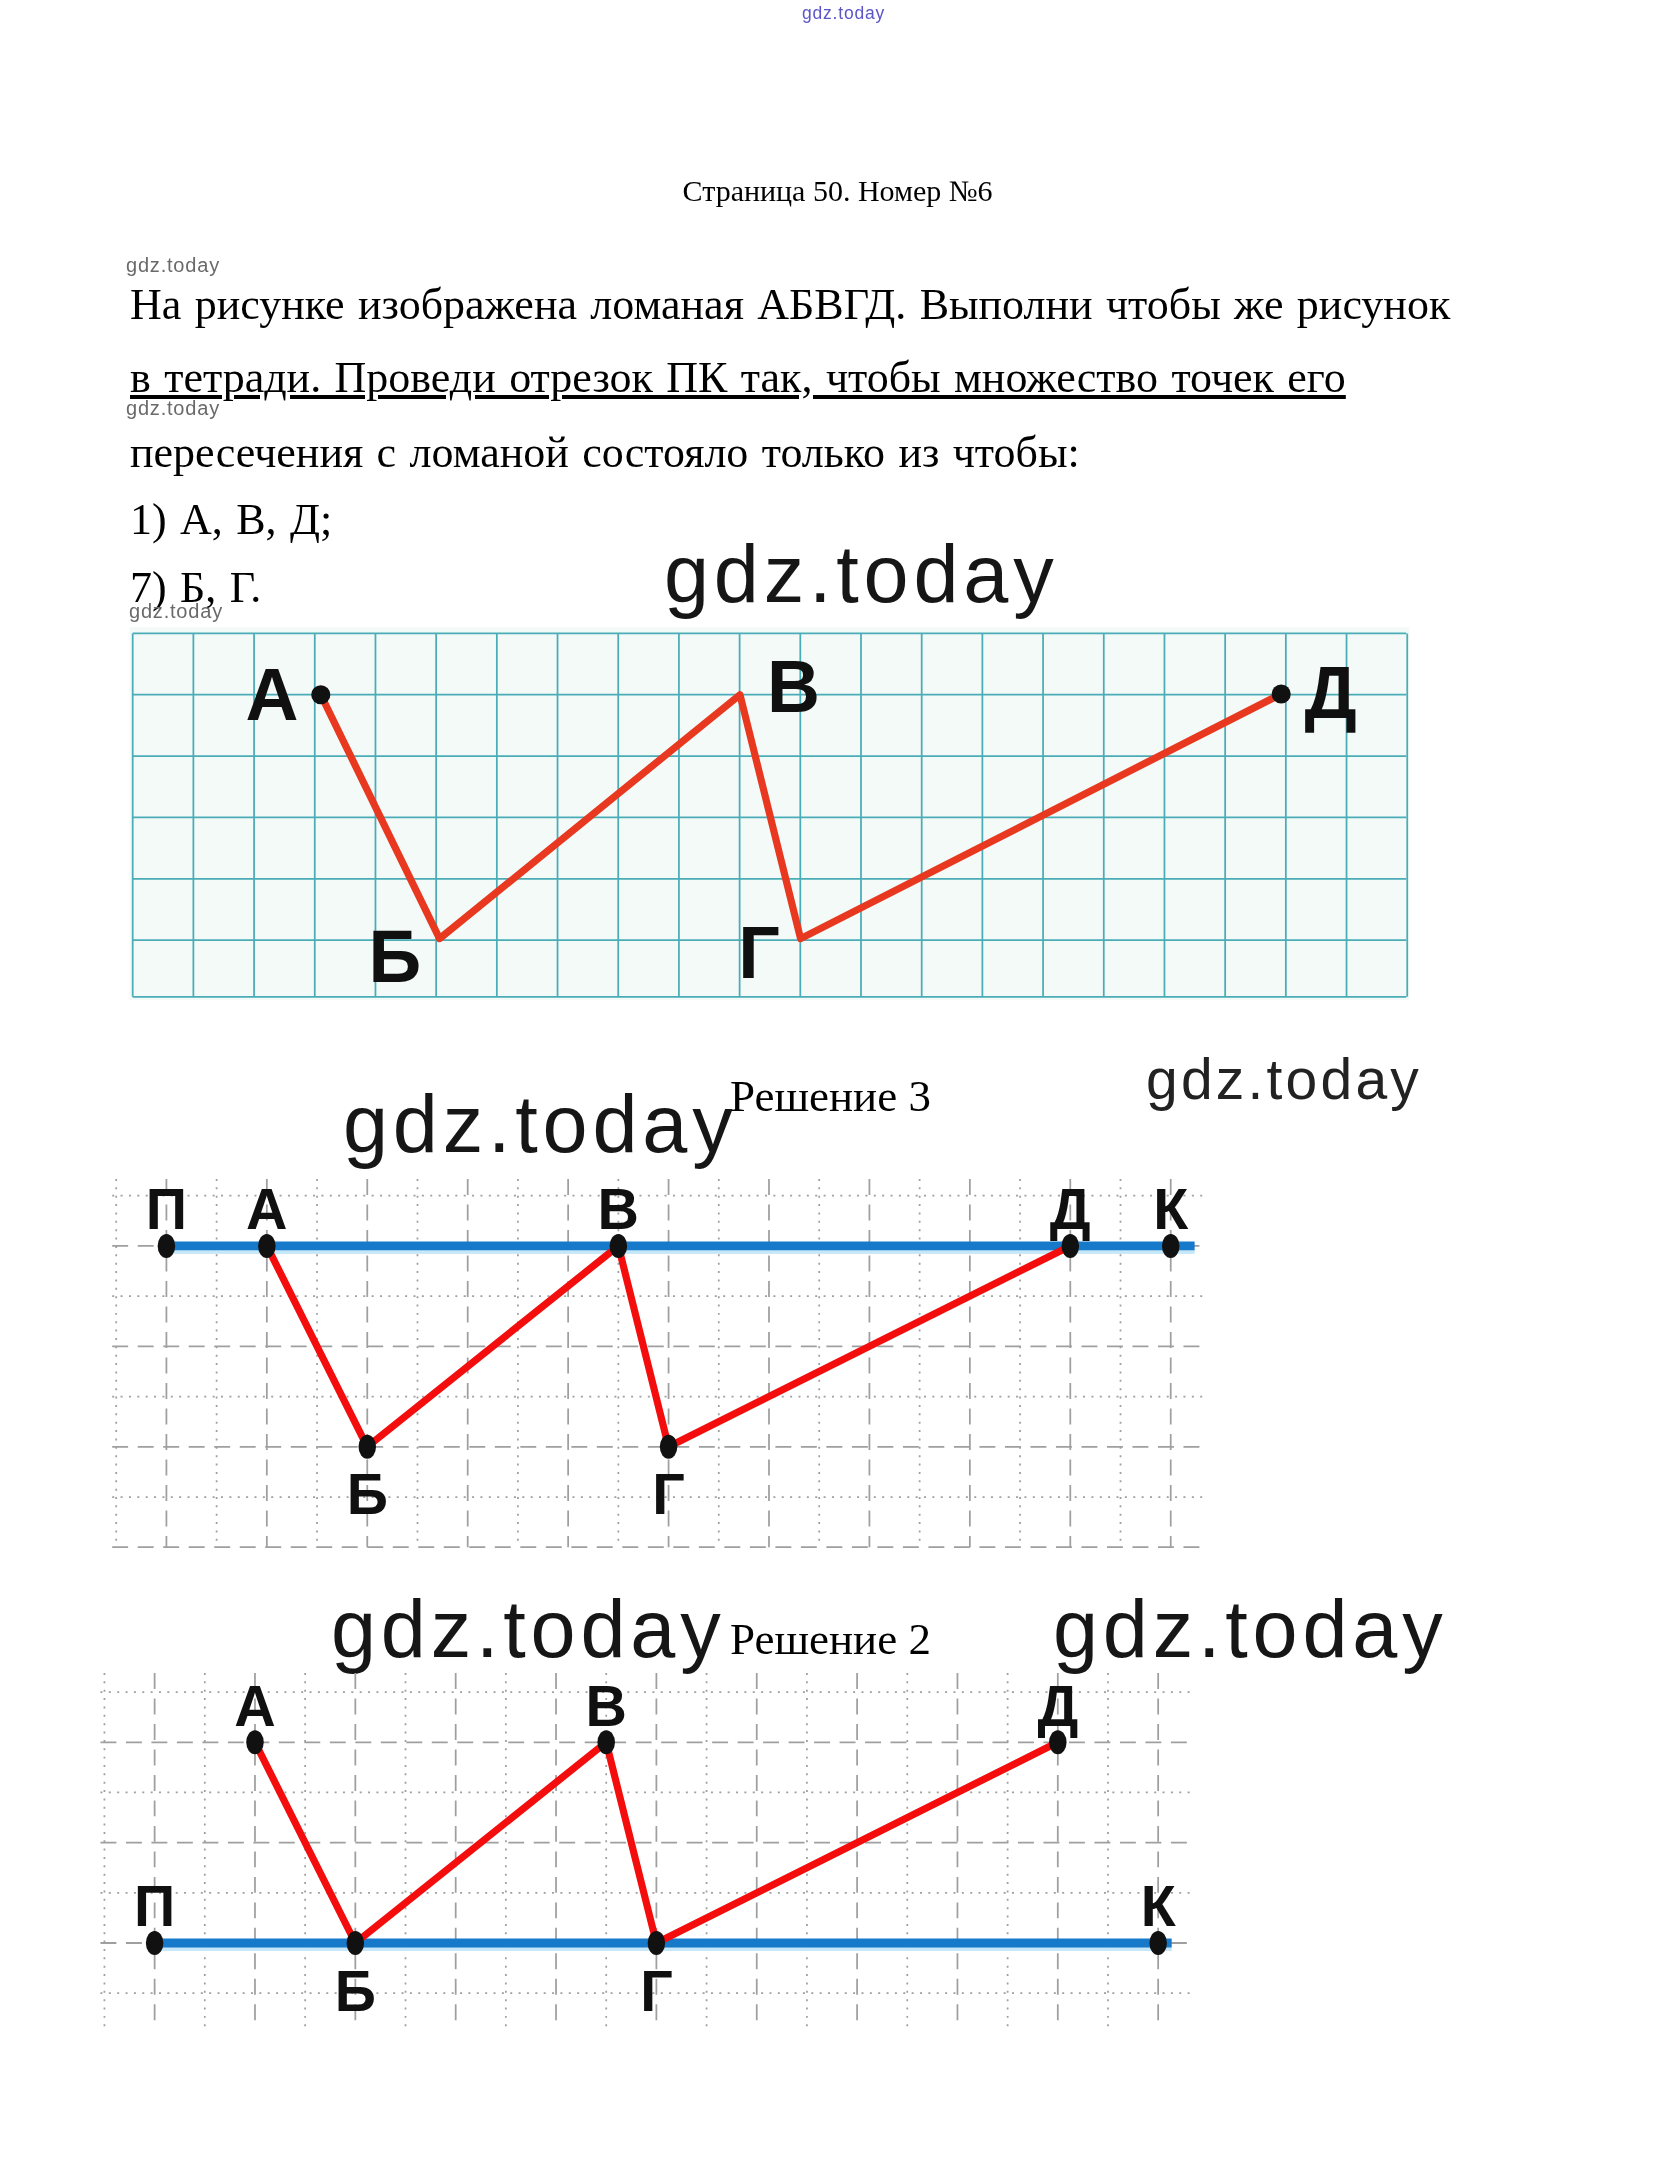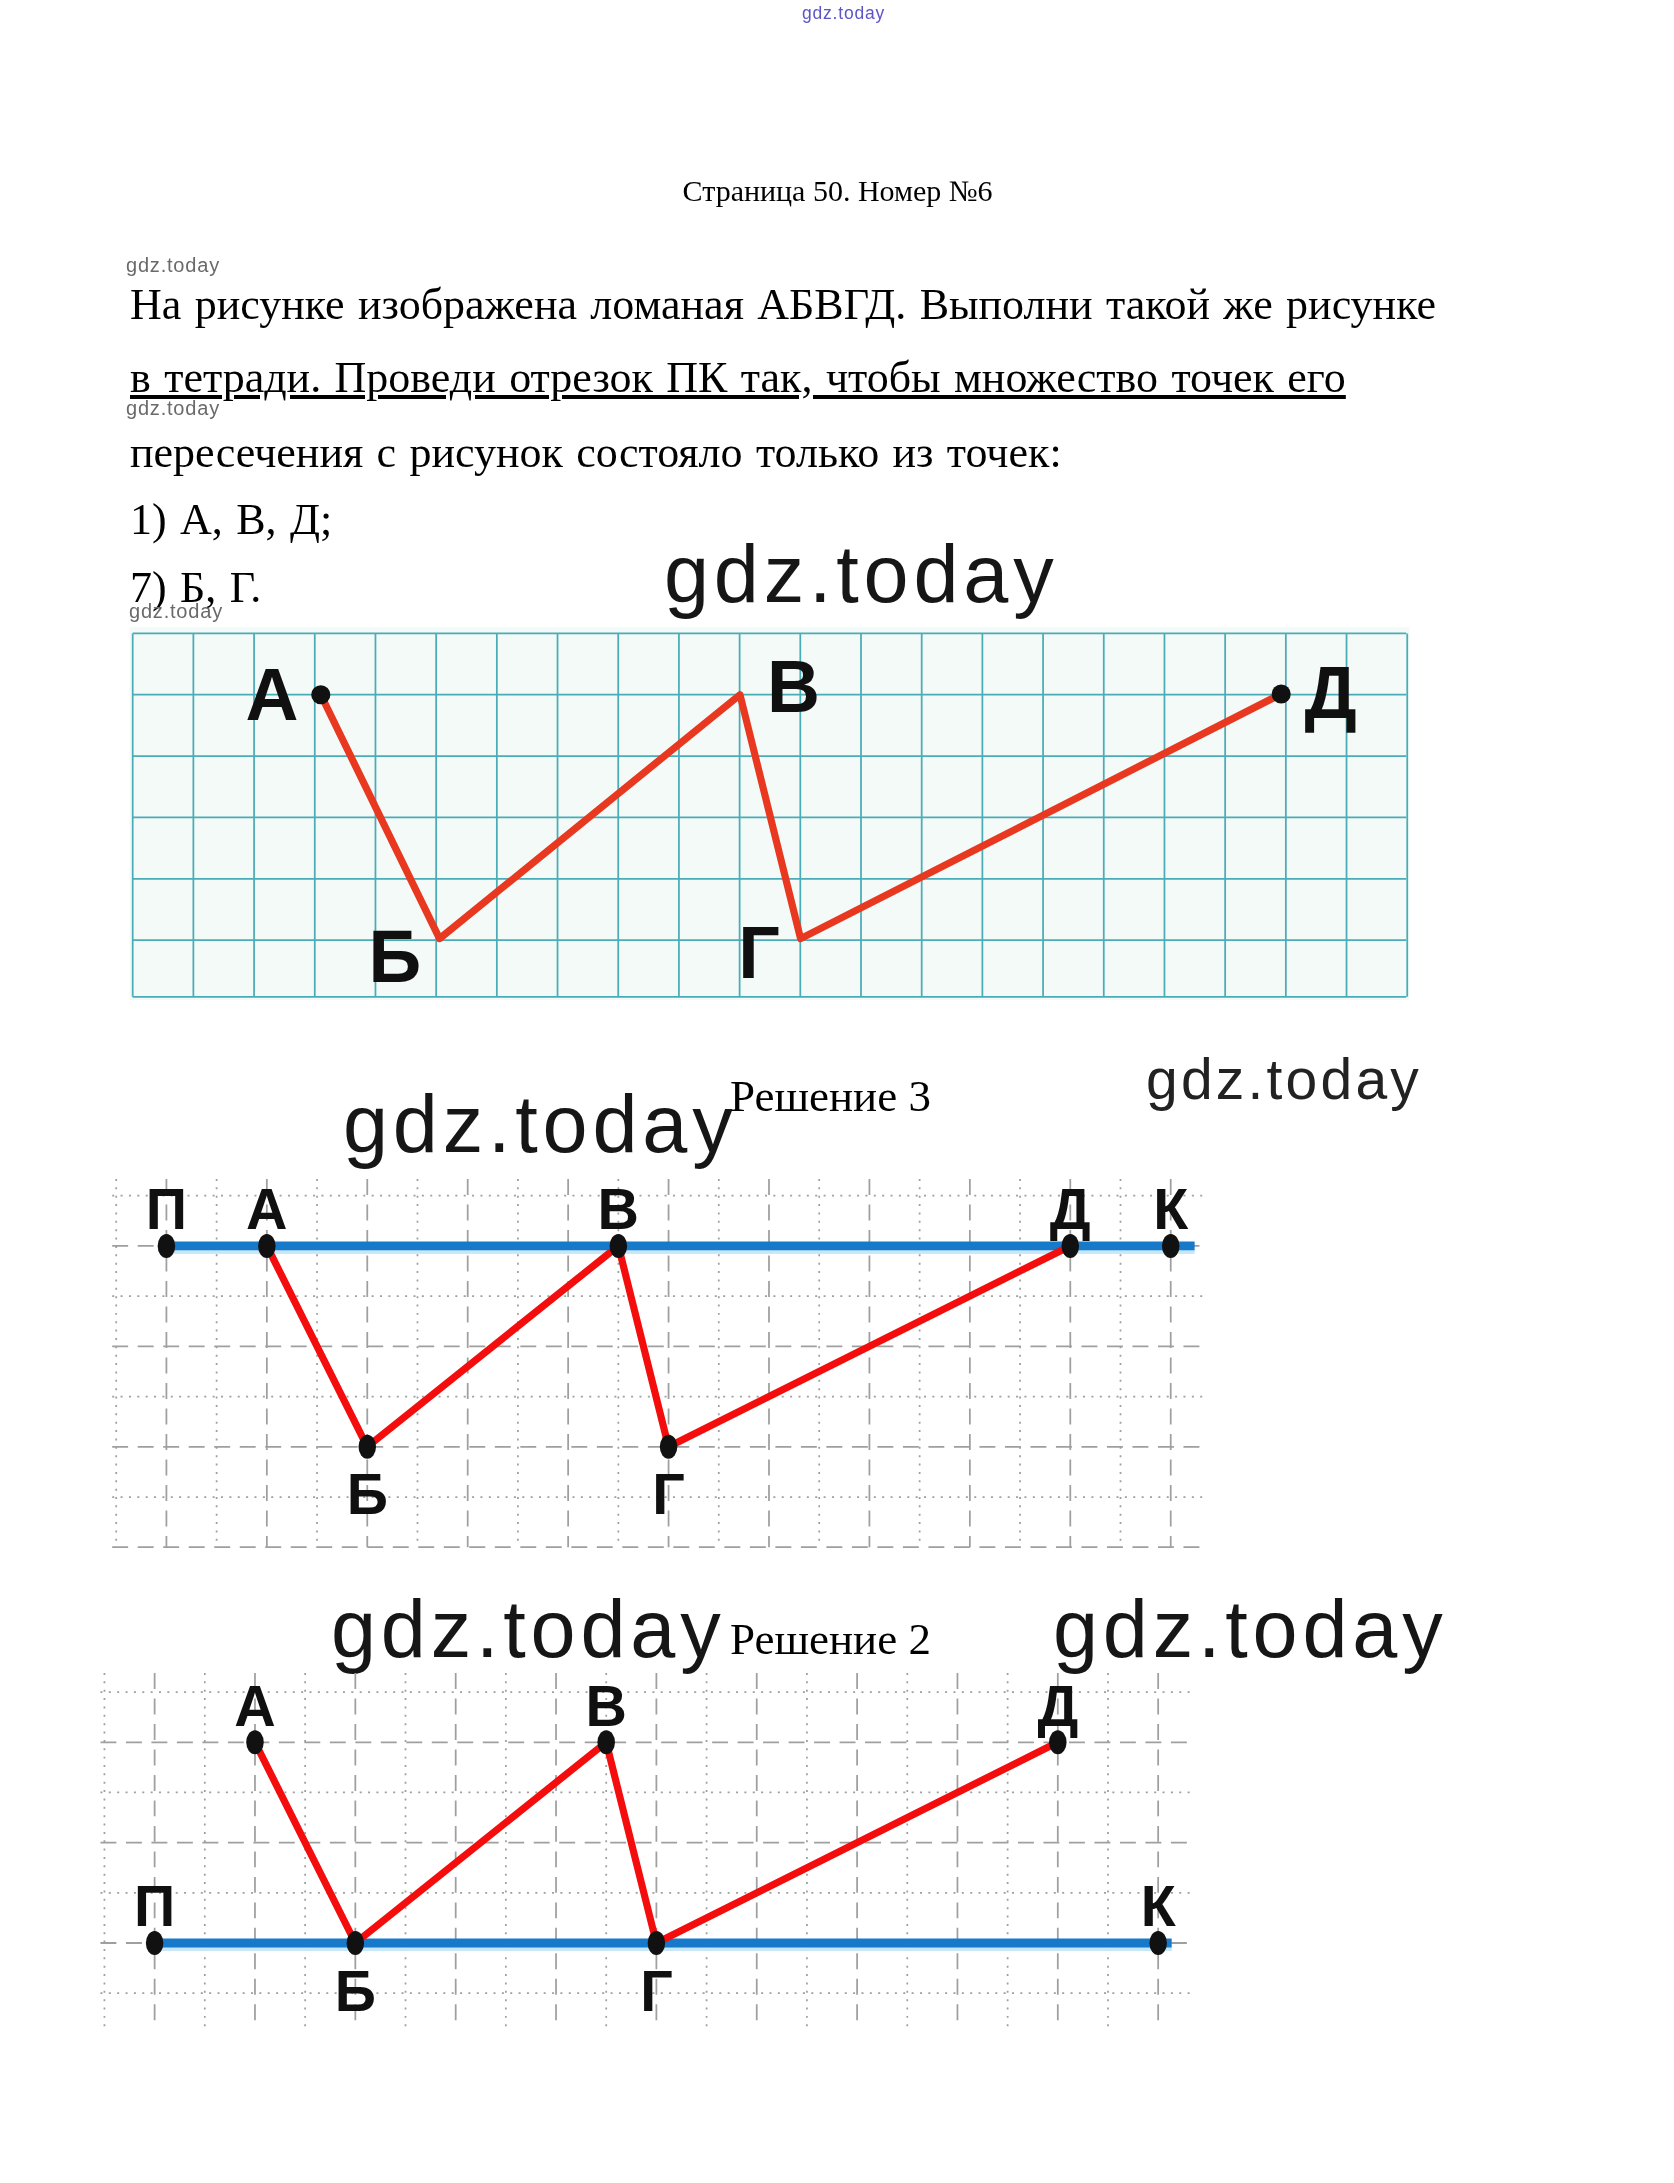--- a/index.html
+++ b/index.html
@@ -36,24 +36,24 @@
 </style>
 </head>
 <body>
 
 <div class="abs wm-top" style="left:802px;top:3.2px;">gdz.today</div>
 
 <div class="abs serif title" style="left:0;top:174px;width:1675px;text-align:center;">Страница 50. Номер №6</div>
 
 <div class="abs wm-small" style="left:126px;top:254px;">gdz.today</div>
 
-<div class="abs serif ptext" style="left:130px;top:279px;">На рисунке изображена ломаная АБВГД. Выполни такой же рисунке</div>
+<div class="abs serif ptext" style="left:130px;top:279px;">На рисунке изображена ломаная АБВГД. Выполни чтобы же рисунок</div>
 <div class="abs serif ptext" style="left:130px;top:352px;text-decoration:underline;">в тетради. Проведи отрезок ПК так, чтобы множество точек его</div>
 <div class="abs wm-small" style="left:126px;top:397px;">gdz.today</div>
-<div class="abs serif ptext" style="left:130px;top:427px;">пересечения с рисунок состояло только из точек:</div>
+<div class="abs serif ptext" style="left:130px;top:427px;">пересечения с ломаной состояло только из чтобы:</div>
 <div class="abs serif ptext" style="left:130px;top:494px;text-align:right;">1) А, В, Д;</div>
 <div class="abs serif ptext" style="left:130px;top:562px;">7) Б, Г.</div>
 <div class="abs wm-small" style="left:129px;top:600px;">gdz.today</div>
 
 <div class="abs wm-big" style="left:664px;top:528px;">gdz.today</div>
 
 <svg id="figure" class="abs" style="left:129px;top:627px;" width="1281" height="373" viewBox="0 0 1606 468">
     <rect x="0" y="0" width="100%" height="100%" fill="#f3faf8"></rect>
     <line x1="4" y1="8" x2="4" y2="464" stroke="#4aacb6" stroke-width="2.2"></line>
     <line x1="80.15" y1="8" x2="80.15" y2="464" stroke="#4aacb6" stroke-width="2.2"></line>

